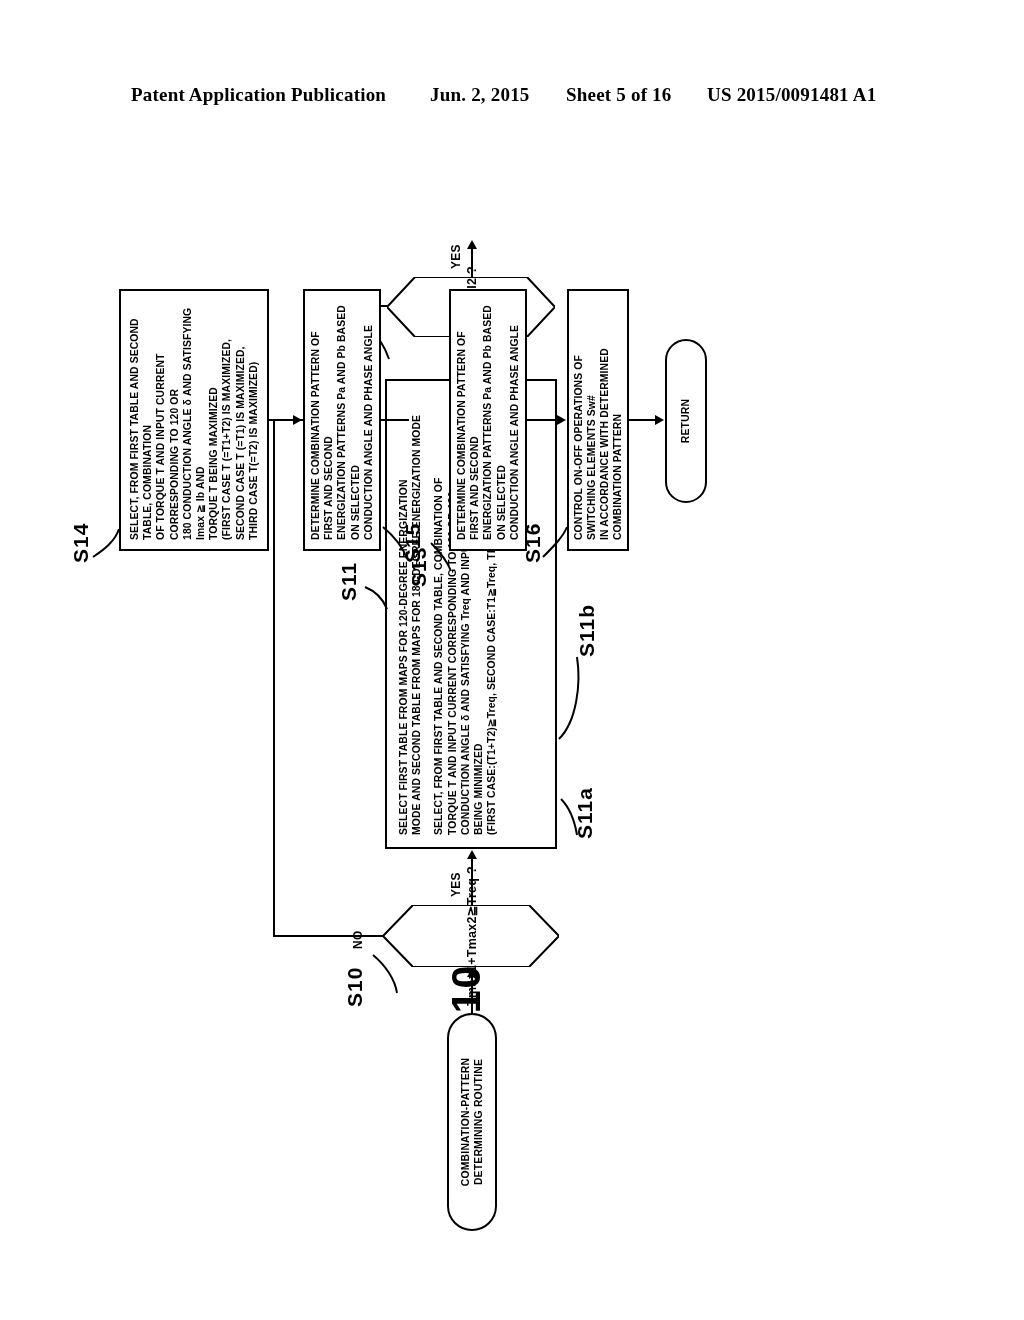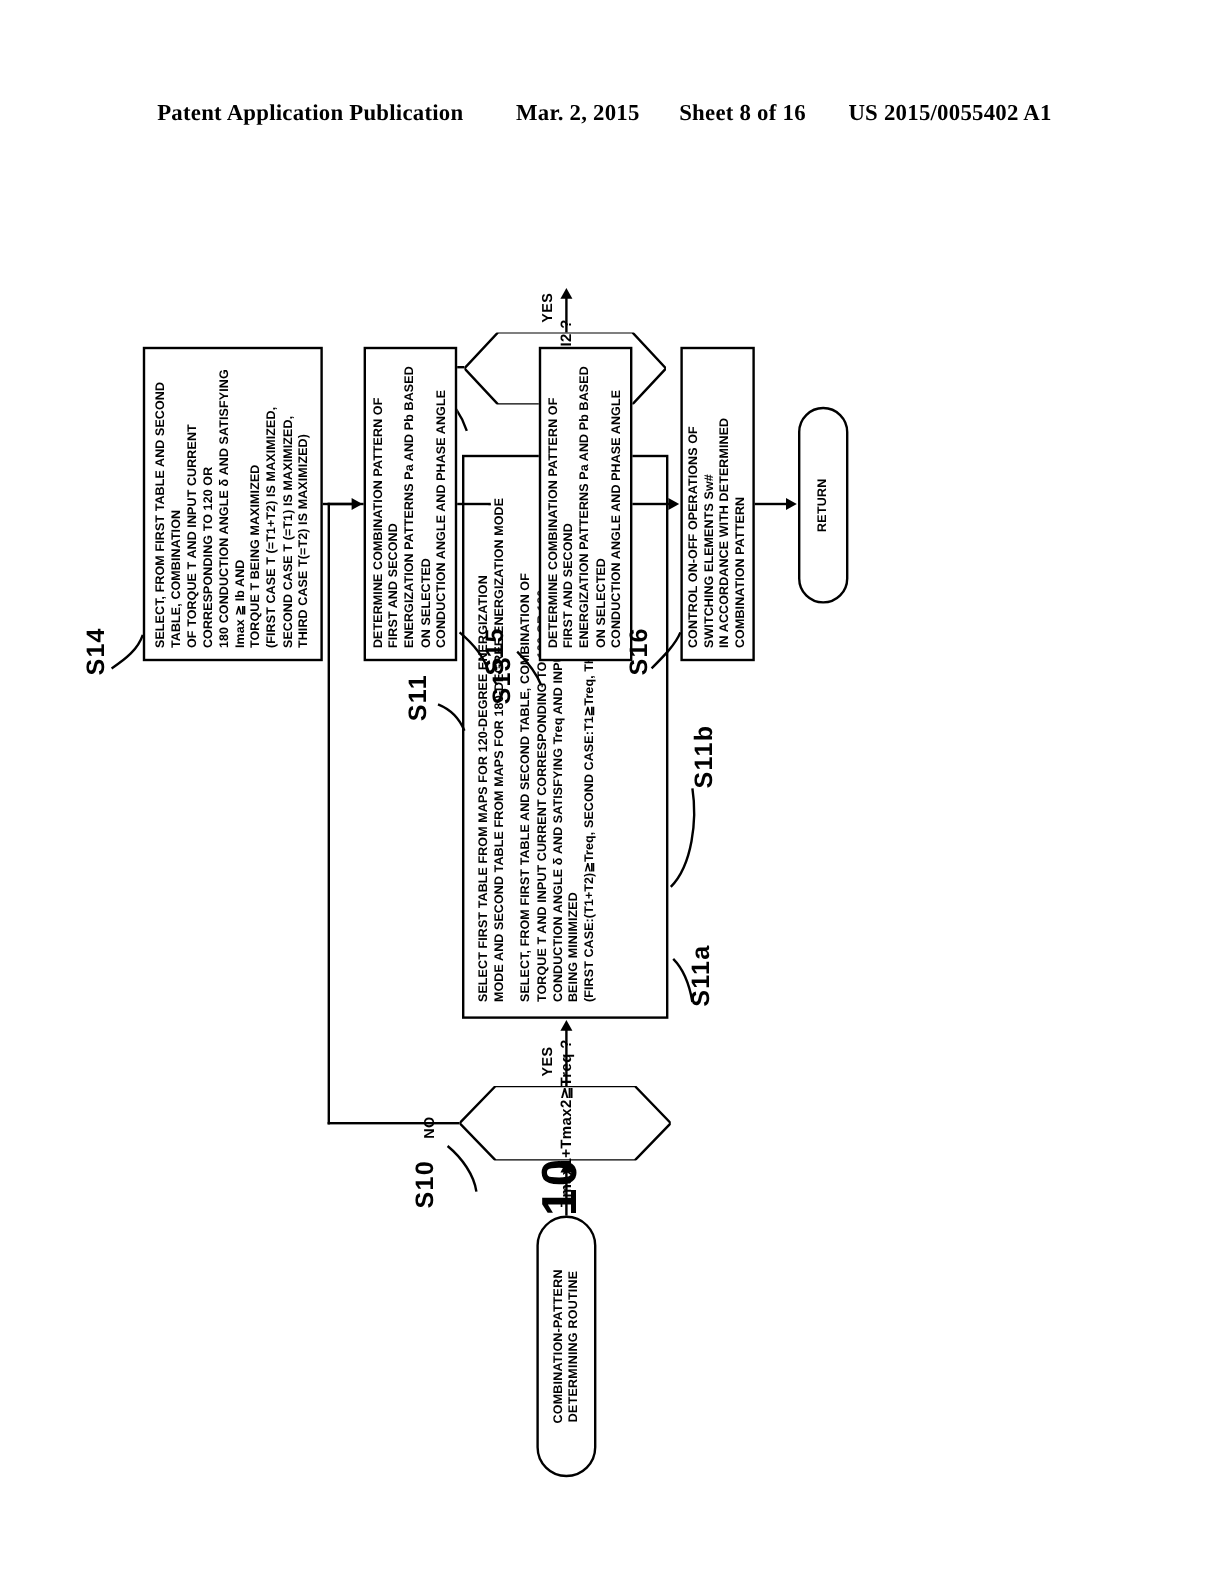--- a/index.html
+++ b/index.html
@@ -114,23 +114,23 @@
   .arrow.l{border-top:5px solid transparent;border-bottom:5px solid transparent;border-right:9px solid #000;}
   .arrow.d{border-left:5px solid transparent;border-right:5px solid transparent;border-top:9px solid #000;}
   .leader{position:absolute;}
   .leader svg{display:block;overflow:visible;}
 </style>
 </head>
 <body>
 
 <div class="page-header">
   <span class="ph-pub">Patent Application Publication</span>
-  <span class="ph-date">Mar. 2, 2015</span>
-  <span class="ph-sheet">Sheet 8 of 16</span>
-  <span class="ph-num">US 2015/0055402 A1</span>
+  <span class="ph-date">Jun. 2, 2015</span>
+  <span class="ph-sheet">Sheet 5 of 16</span>
+  <span class="ph-num">US 2015/0091481 A1</span>
 </div>
 
 <div id="canvas">
 
   <div class="fig-title" style="left:162px; top:346px;">FIG.10</div>
 
   <div class="term" style="left:32px; top:350px; width:218px; height:50px;">
     <span class="txt">COMBINATION-PATTERN
 DETERMINING ROUTINE</span>
   </div>

